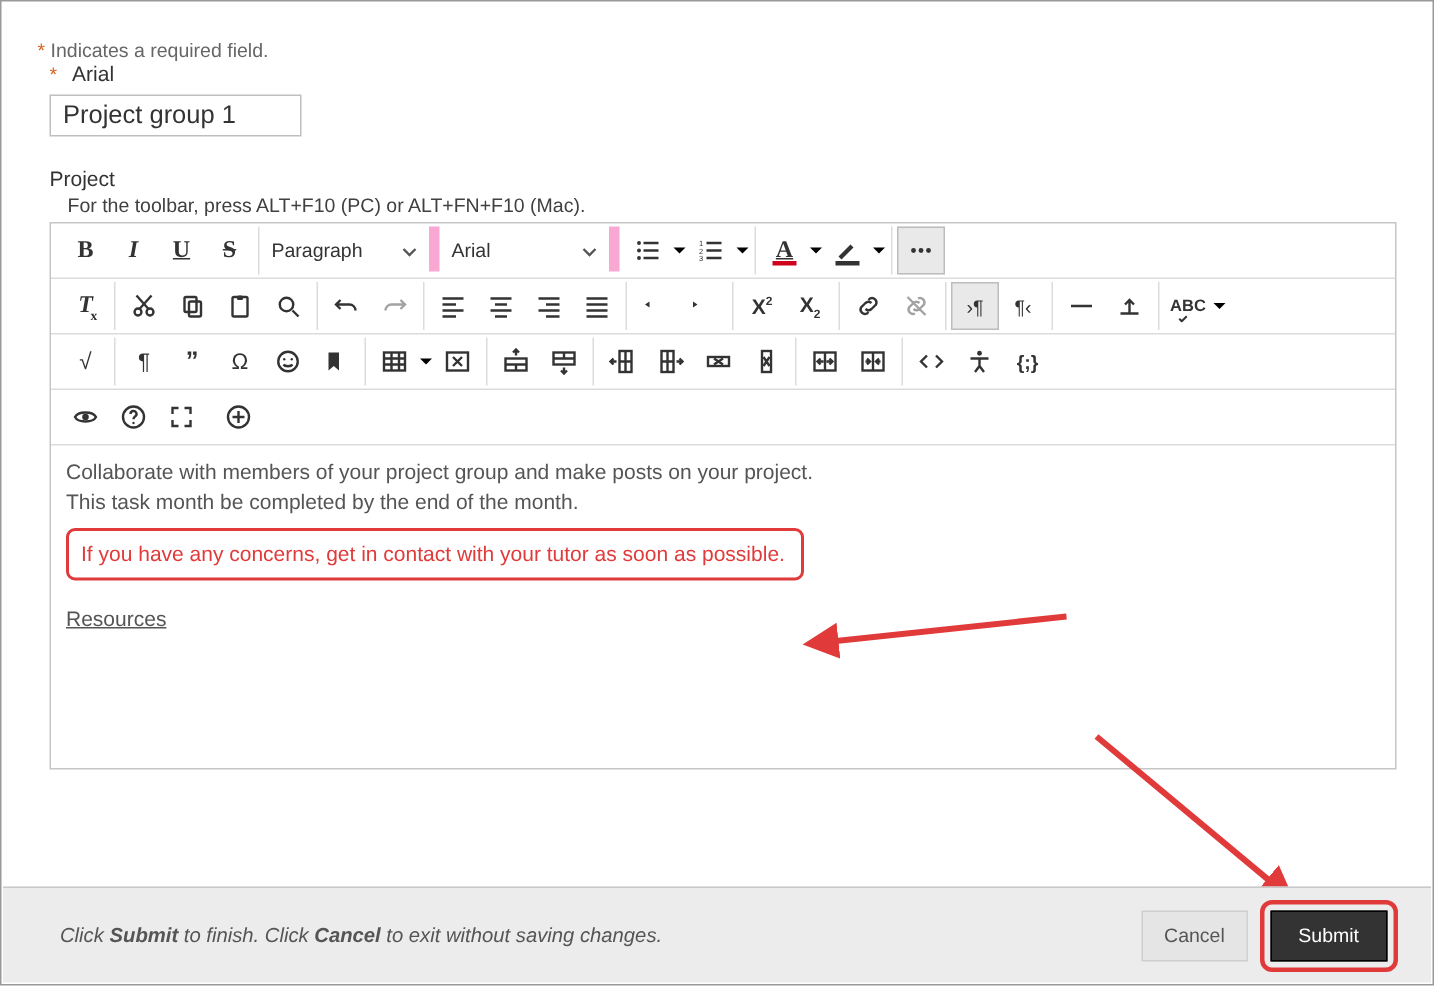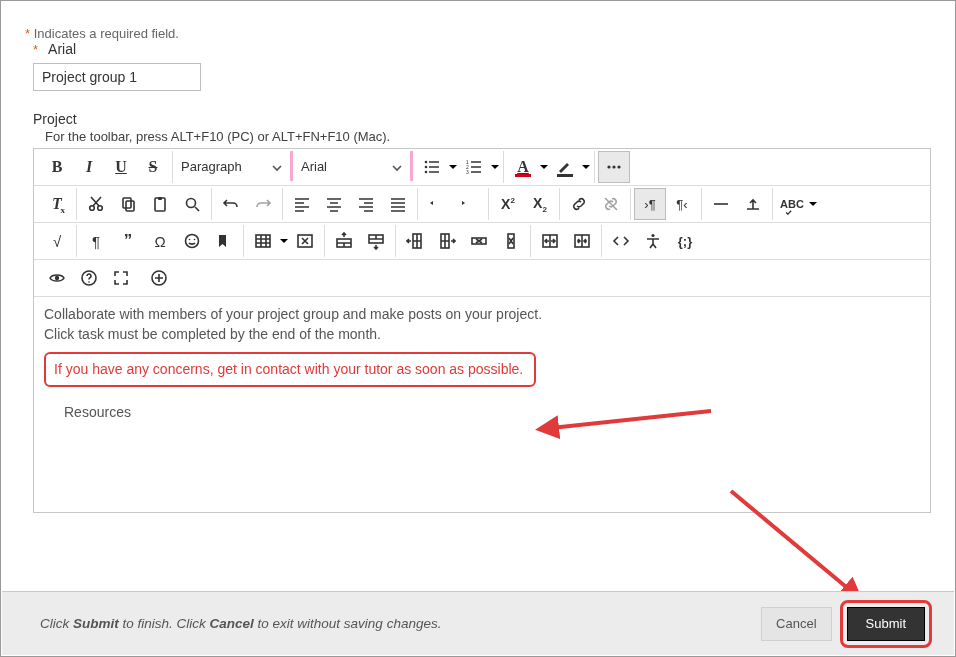--- a/index.html
+++ b/index.html
@@ -30,21 +30,21 @@
     margin: 0; color: #3a3a3a;
   }
   .section-header .rule {
     flex: 1; border-top: 1px solid #ccc; height: 0;
   }
   .field-block { margin-left: 8px; }
   .name-row { display:flex; align-items:center; gap:10px; margin-bottom:6px; font-size:14px;}
   .name-row .ast { color: #d8621f; font-size:13px;}
   .name-input {
     width: 168px; height: 28px; padding: 3px 8px;
-    border: 1px solid #bfbfbf; font-size: 14px; color:#333;
+    border: 1px solid #bfbfbf; font-size: 17px; color:#333;
   }
   .content-label { margin-top: 20px; font-size:14px; color:#333; }
   .toolbar-hint { color:#404040; font-size:13px; margin-top:2px;margin-left:12px; }
   .editor-wrap {
     border: 1px solid #c6c6c6; margin-top: 4px; background:#fff;
   }
   .tb-row {
     display:flex; align-items:stretch; border-bottom:1px solid #dcdcdc;
     padding: 2px 4px;
   }
@@ -55,40 +55,40 @@
     border:1px solid transparent; background:transparent; cursor:pointer; color:#333;
     position:relative;
   }
   .tb-btn.active { background:#e9e9e9; border-color:#bdbdbd; }
   .tb-btn.more { background:#e9e9e9; border-color:#bdbdbd; }
   .tb-btn svg { width:18px; height:18px; fill:none; stroke:#333; stroke-width:1.6; }
   .tb-btn .fill { fill:#333; stroke:none; }
   .tb-select {
     height:30px; display:flex; align-items:center; gap:6px;
     padding:0 8px; min-width:120px; cursor:pointer; font-size:13px;
-    border-right:3px solid #f9a8d4;
+    border-right:7px solid #f9a8d4;
   }
   .tb-select .chev { margin-left:auto; }
   .underline-bar { position:absolute; bottom:5px; height:3px; width:16px; }
   .chev { width:10px;height:10px; }
   .chev svg{width:10px;height:10px;stroke:#555;fill:none;stroke-width:1.6;}
   .mini-chev{width:10px;display:flex;align-items:center;justify-content:center;}
   .combo-btn{display:flex;align-items:center;}
   .editor-body {
     padding: 8px 10px 90px 10px;
     font-size: 14px; line-height:1.35;
     color:#555;
   }
   .editor-body p { margin: 0 0 1px 0;}
   .highlight-box {
     border:2px solid #e03a3a; border-radius:6px;
     padding:6px 8px; margin-top:8px; margin-bottom:10px;
     color:#e03a3a; max-width:492px;
   }
-  .resources { color:#555; display:inline-block; margin-top:6px;margin-left:20px;}
+  .resources { text-decoration:underline; color:#555; display:inline-block; margin-top:6px;}
   .footer {
     position:absolute; left:1px; right:1px; bottom:1px; height:64px;
     border-top:1px solid #c9c9c9; background:#ececec;
     display:flex; align-items:center; padding:0 22px;
   }
   .footer-text { color:#555; font-style:italic; font-size:13.5px;margin-left:16px;}
   .footer-text b { font-weight:700; }
   .footer-actions { margin-left:auto; display:flex; align-items:center; gap:8px;}
   .btn-cancel {
     background:#e5e5e5; border:1px solid #d0d0d0; color:#555;
@@ -510,21 +510,21 @@
               <svg viewBox="0 0 18 18">
                 <circle cx="9" cy="9" r="7"></circle>
                 <path d="M9 5v8M5 9h8"></path>
               </svg>
             </button>
         </div>
       </div>
 
       <div class="editor-body">
         <p>Collaborate with members of your project group and make posts on your project.</p>
-        <p>Click task must be completed by the end of the month.</p>
+        <p>This task month be completed by the end of the month.</p>
         <div class="highlight-box">
           <span>If you have any concerns, get in contact with your tutor as soon as possible.</span>
         </div>
         <a class="resources">Resources</a>
       </div>
     </div>
   </div>
 </div>
 
 <div class="arrow-annot" style="left:540px;top:395px;">

